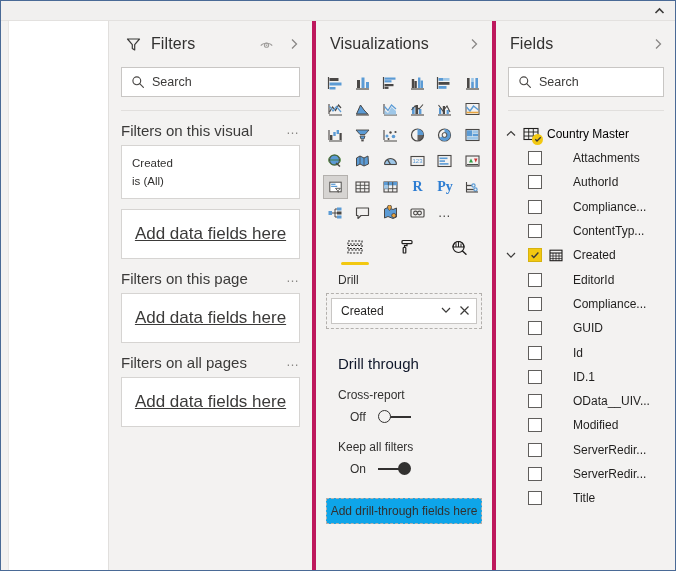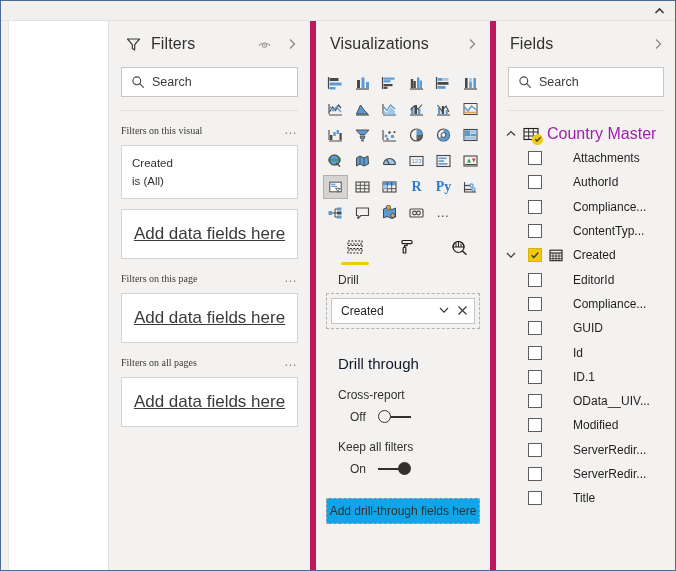--- a/index.html
+++ b/index.html
@@ -57,21 +57,21 @@
     background: #f3f2f1;
     border-right: 1px solid #e8e6e4;
   }
 
   
   .panel {
     position: absolute;
     top: 20px;
     bottom: 0;
     background: #f3f2f1;
-    border-right: 6px solid #be185d;
+    border-right: 4px solid #be185d;
     overflow: hidden;
   }
   .panel-filters { left: 108px; width: 207px; }
   .panel-vis     { left: 315px; width: 180px; }
   .panel-fields  { left: 495px; width: 180px; border-right: none; }
 
   .panel-head {
     display: flex;
     align-items: center;
     height: 46px;
@@ -131,23 +131,22 @@
 
   
   .filter-group { padding: 0 12px; }
   .fg-head {
     display: flex;
     align-items: center;
     height: 30px;
     margin-top: 4px;
   }
   .fg-title {
-    font-size: 10px;
+    font-size: 15px;
     color: #3b3a39;
-    font-family: Liberation Serif, serif;
   }
   .fg-ellipsis {
     margin-left: auto;
     font-size: 13px;
     color: #8a8886;
     letter-spacing: 1px;
     line-height: 8px;
   }
   .filter-card {
     background: #ffffff;
@@ -337,22 +336,22 @@
   }
   .table-row .tbadge {
     position: absolute;
     right: -3px; bottom: -3px;
     width: 11px; height: 11px;
     border-radius: 50%;
     background: #f2c811;
     display: flex; align-items: center; justify-content: center;
   }
   .table-row .tname {
-    font-size: 16px;
-    color: #a21caf;
+    font-size: 12px;
+    color: #000000;
   }
 
   .field-row {
     display: flex;
     align-items: center;
     height: 24.3px;
     padding-left: 8px;
   }
   .field-row .fchev {
     width: 14px; height: 14px;

